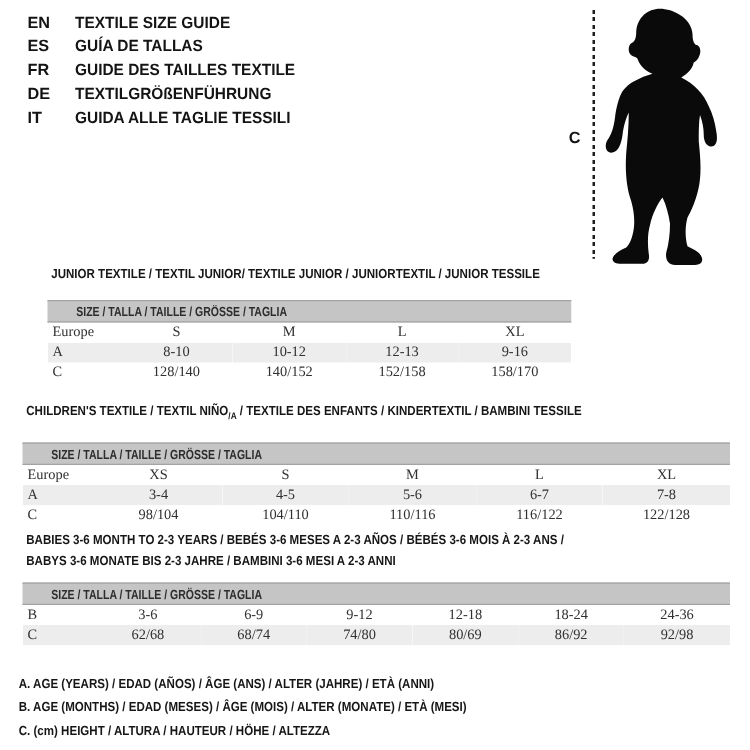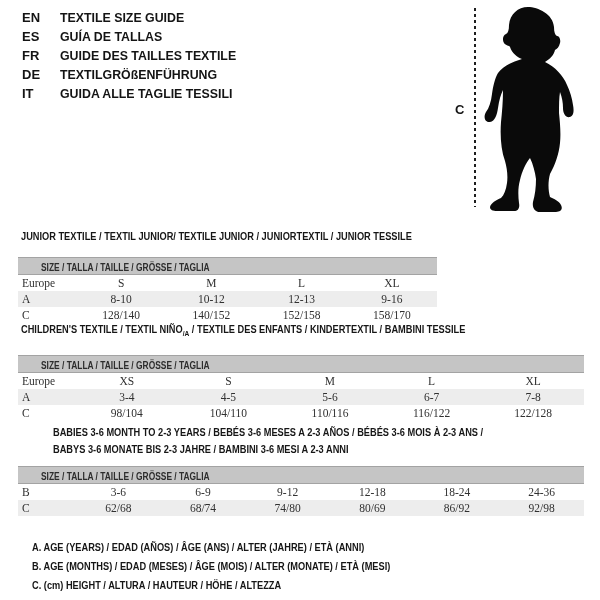--- a/index.html
+++ b/index.html
@@ -13,42 +13,42 @@
   .lang-code{width:38px;font-weight:bold;font-size:13px;color:#141414;}
   .lang-label{font-weight:bold;font-size:13px;color:#141414;white-space:nowrap;
     display:inline-block;transform:scaleX(.95);transform-origin:0 50%;}
   
   .dash-line{position:absolute;left:474px;top:8px;width:2px;height:199px;
     background-image:repeating-linear-gradient(to bottom,#1e1e1e 0 3px,transparent 3px 6px);}
   .height-label{position:absolute;left:455px;top:102px;font-size:13px;font-weight:bold;color:#141414;}
   .baby-svg{position:absolute;left:470px;top:0;width:130px;height:215px;}
   
   .size-table{position:absolute;left:18px;}
-  #t1{top:230px;width:419px;}
+  #t1{top:213px;width:419px;margin-left:20px;}
   #t2{top:323px;width:566px;}
   #t3{top:424px;width:566px;}
   .tbl-title{margin:0 0 0 3px;font-size:10.5px;font-weight:bold;color:#161616;
     line-height:12px;white-space:nowrap;}
-  #t3 .tbl-title-line{line-height:17px;height:17px;margin-left:32px;}
+  #t3 .tbl-title-line{line-height:17px;height:17px;}
   .cnd{display:inline-block;transform:scaleX(.88);transform-origin:0 50%;white-space:nowrap;}
   .subscript{font-size:7.5px;vertical-align:sub;}
   .size-bar{margin-top:15px;height:18px;line-height:16px;box-sizing:border-box;
     background:#c5c5c5;border-top:1px solid #a3a3a3;border-bottom:1px solid #a3a3a3;
     padding-left:23px;}
   #t3 .size-bar{margin-top:8px;}
   .cnd-bar{display:inline-block;transform:scaleX(.8);transform-origin:0 50%;
     font-weight:bold;font-size:10.5px;color:#2d2d2d;white-space:nowrap;}
   table{width:100%;border-collapse:collapse;table-layout:fixed;}
   td{height:16px;padding:0;font-size:11.5px;color:#303030;text-align:center;
     vertical-align:middle;overflow:hidden;font-family:Liberation Serif, serif;}
   td.rowlabel{text-align:left;padding-left:4px;}
   tbody tr:nth-child(even) td{background:#ededed;}
   col.lblcol{width:58px;}
   
-  .footnotes{position:absolute;left:32px;top:538px;}
+  .footnotes{position:absolute;left:15px;top:538px;}
   .footnote{height:19px;line-height:19px;font-size:10.5px;font-weight:bold;color:#161616;white-space:nowrap;}
 </style>
 </head>
 <body>
 
 <div class="page">
 
   <div class="lang-block">
     <div class="lang-row">
       <span class="lang-code">EN</span>

